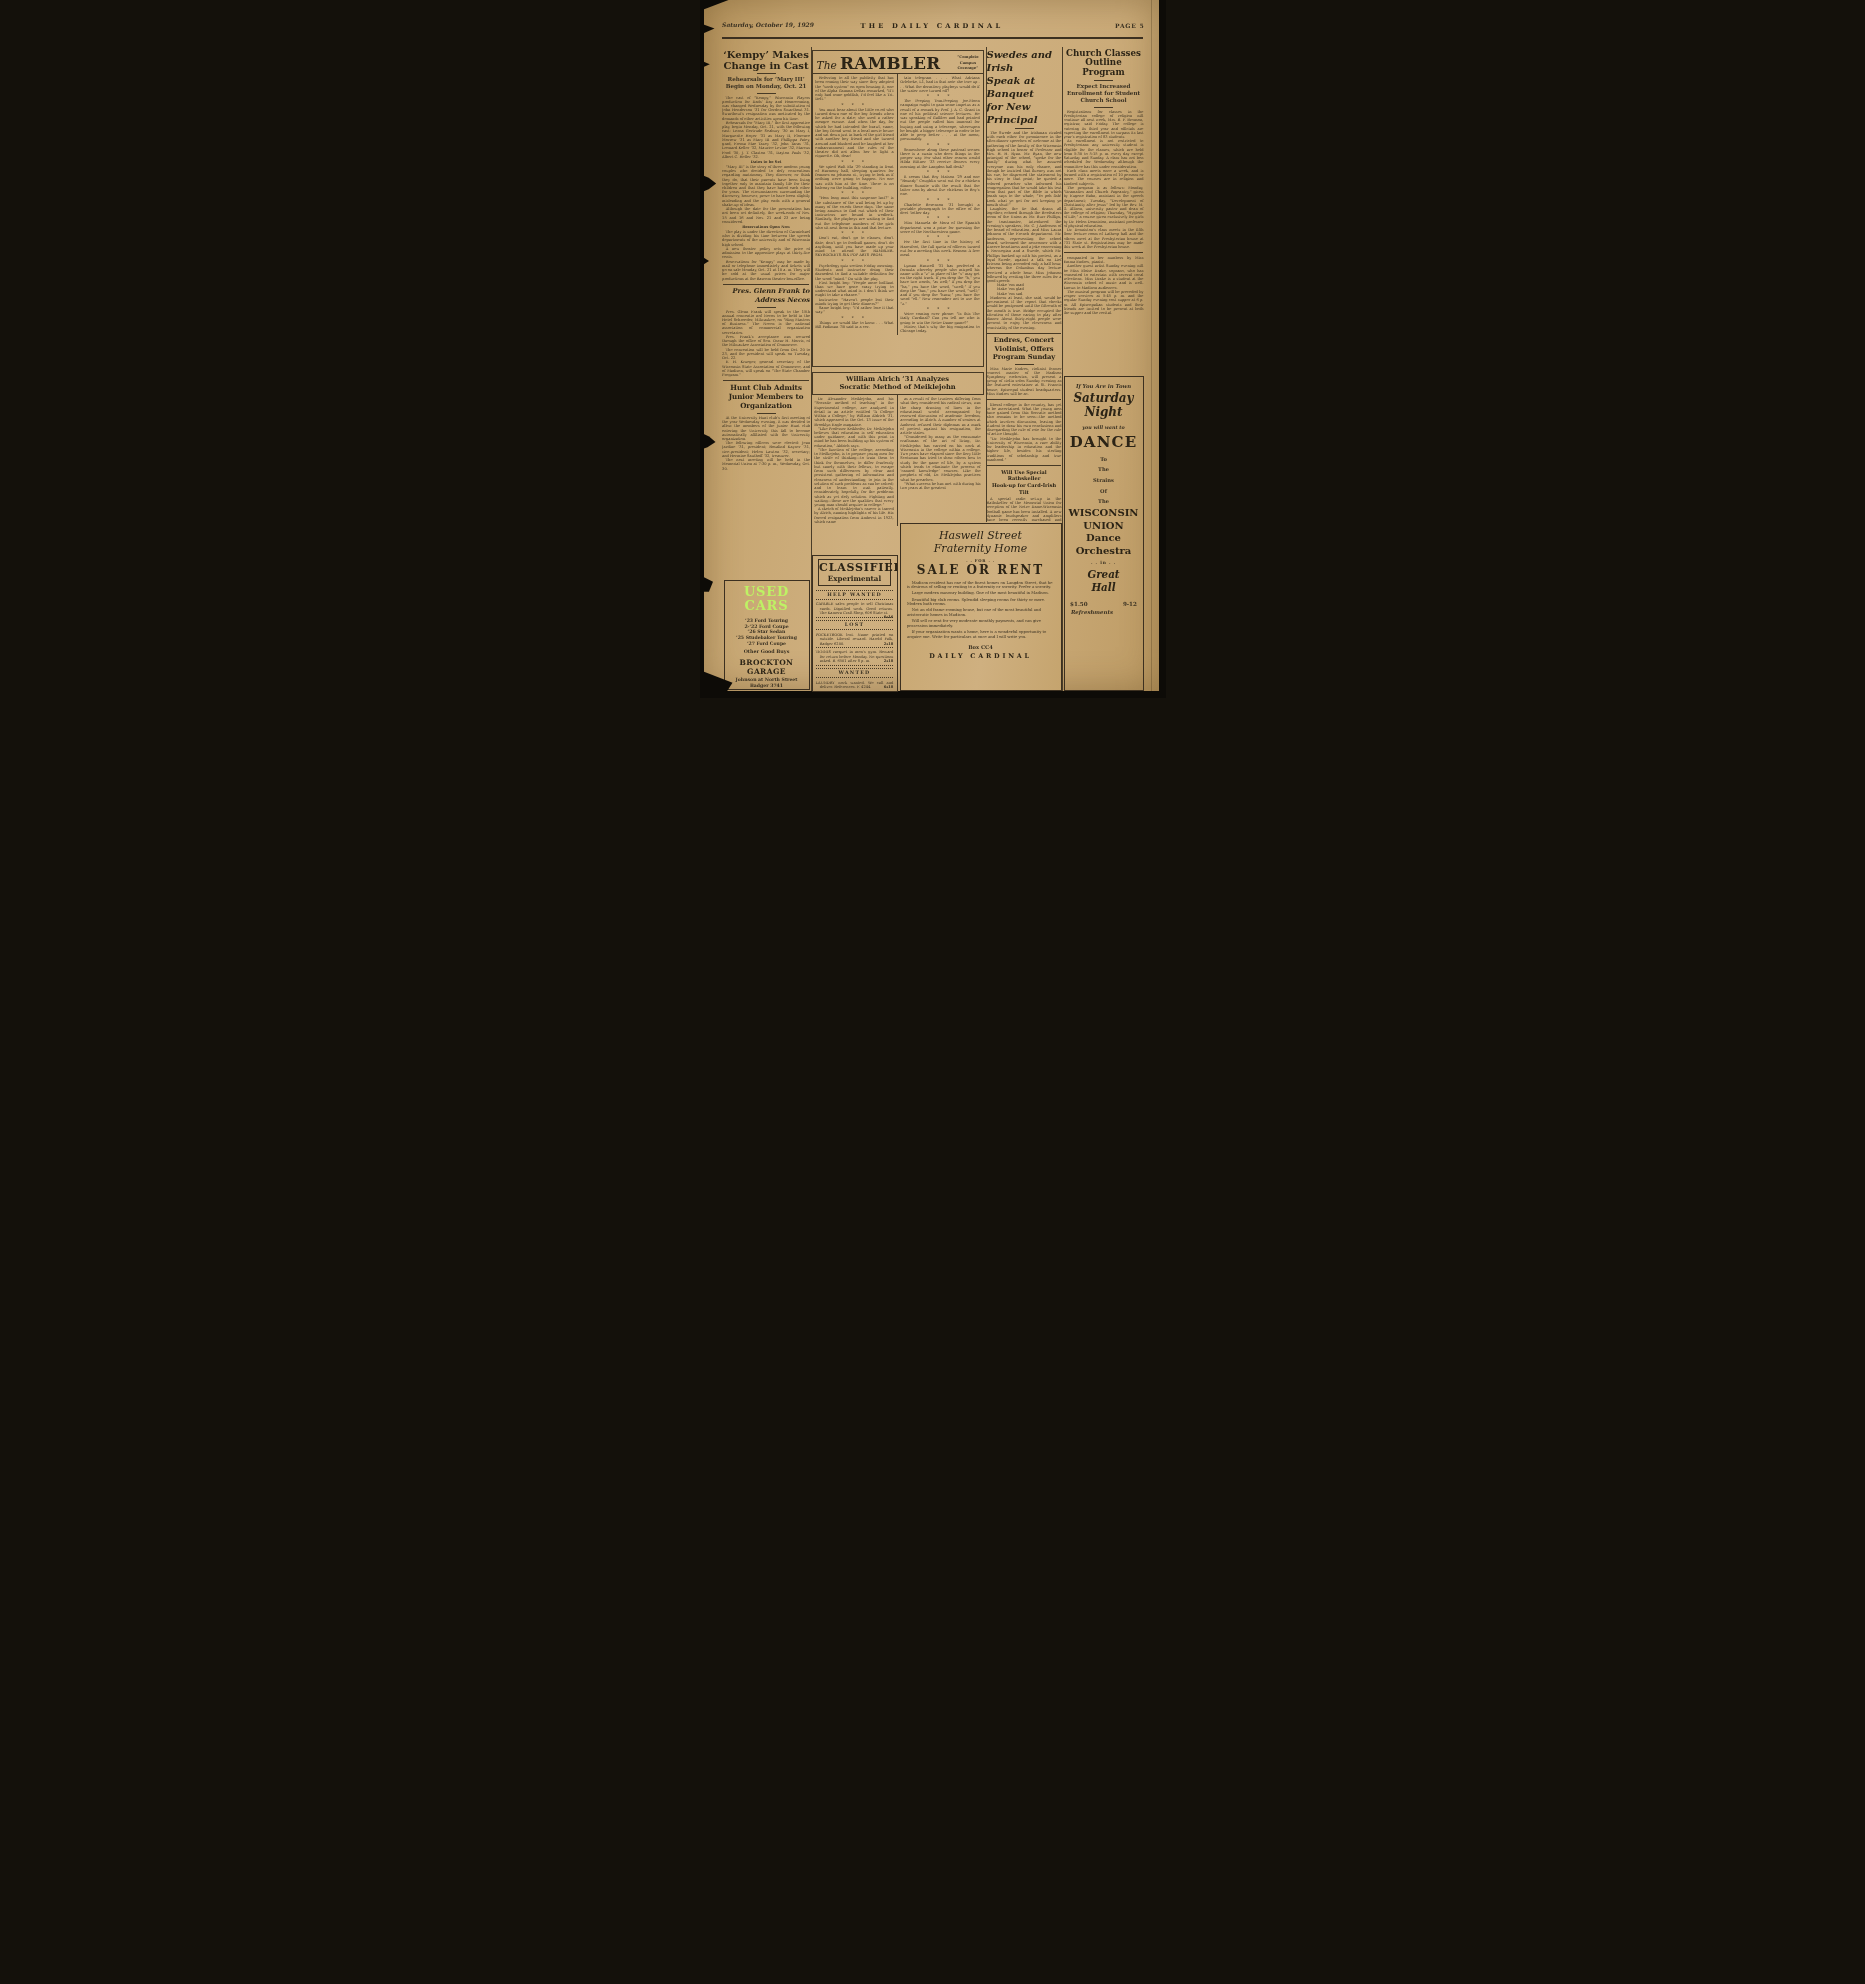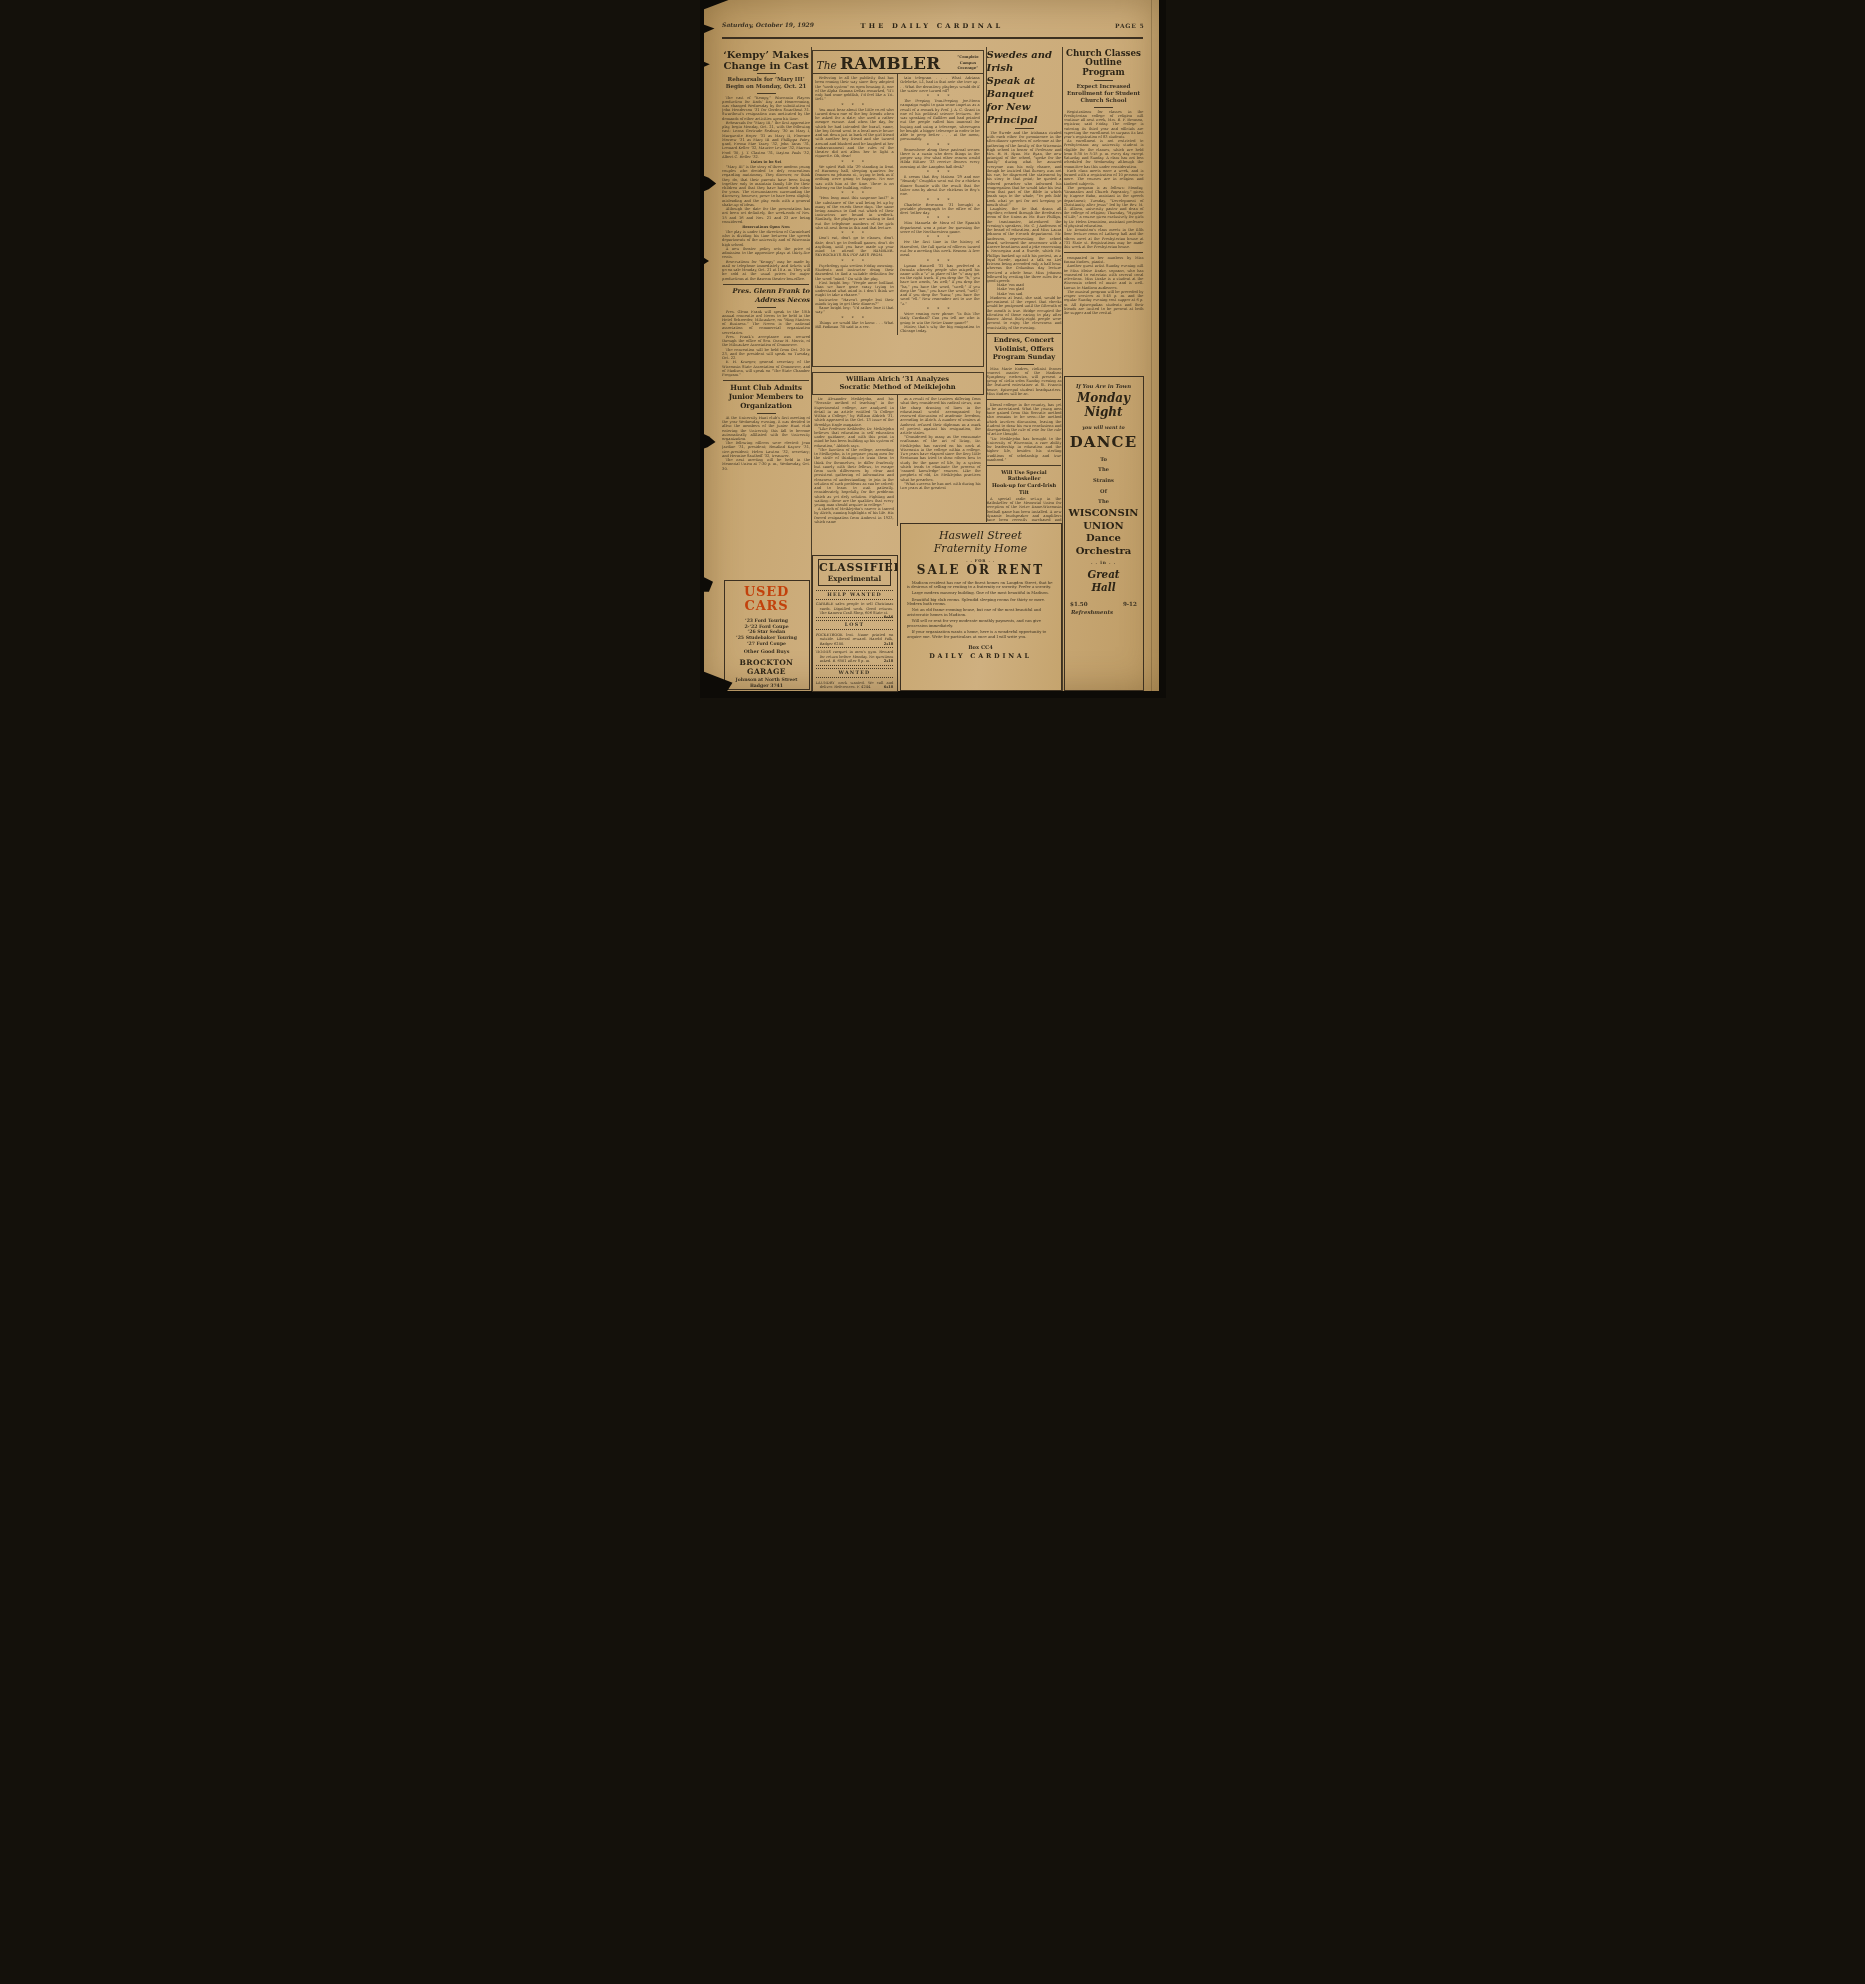--- a/index.html
+++ b/index.html
@@ -47,21 +47,21 @@
   .rcol{width:50%;padding:2px 2.8px;}
   .rcol.a{border-right:0.4px solid #4a3d28;}
   
   .alr-head{border:0.8px solid #473a26;border-bottom:none;padding:2px 1.6px 2.4px;margin:0;}
   .alr-h1,.alr-h2{font-size:6.7px;font-weight:bold;text-align:center;line-height:1.25;color:#2c2416;}
   .alr-cols{display:flex;border-top:0.8px solid #473a26;}
   .acol{width:50%;padding:2px 2.8px;}
   .acol.a{border-right:0.4px solid #4a3d28;}
   
   #usedcars{border:1.2px solid #3c3020;padding:4px 3.2px;text-align:center;}
-  .uc-title{font-size:13px;font-weight:bold;line-height:1.05;letter-spacing:0.8px;color:#c2410c;}
+  .uc-title{font-size:13px;font-weight:bold;line-height:1.05;letter-spacing:0.8px;color:#bef264;}
   .uc-items{margin:5.6px 0 1.6px;text-align:center;}
   .uc-items p{margin:0.8px 0;font-size:4.6px;font-weight:bold;text-align:center;text-indent:0;}
   .uc-note{font-size:4.8px;font-weight:bold;margin:1.6px 0 4.8px;}
   .uc-dealer{font-size:7.5px;font-weight:bold;letter-spacing:0.4px;color:#2c2416;}
   .uc-addr,.uc-phone{font-size:4.6px;font-weight:bold;margin-top:0.8px;}
   
   #classified{border:1.2px solid #3c3020;padding:2.4px 3.2px;}
   .cl-titlebox{border:0.8px solid #3c3020;margin:0.8px 2.4px 3.2px;padding:1.2px 0 2px;text-align:center;}
   .cl-t1{font-size:11px;font-weight:bold;letter-spacing:0.8px;color:#2c2416;}
   .cl-t2{font-size:7.1px;font-weight:bold;color:#2c2416;}
@@ -323,21 +323,21 @@
     <div>
         <p>companied in her numbers by Miss Emma Endres, pianist.</p>
         <p>Another guest artist Sunday evening will be Miss Eloise Drake, soprano, who has consented to entertain with several vocal selections. Miss Drake is a student at the Wisconsin school of music and is well-known to Madison audiences.</p>
         <p>The musical program will be preceded by vesper services at 5:45 p. m. and the regular Sunday evening cost supper at 6 p. m. All Episcopalian students and their friends are invited to be present at both the supper and the recital.</p>
       </div>
   </div>
 
   <div id="dancead" class="colblock" style="left:364px;top:376px;width:80px;height:315px;">
     <div class="d-if">If You Are in Town</div>
     <div class="d-sat">
-      <span>Monday</span><br>
+      <span>Saturday</span><br>
       <span>Night</span>
     </div>
     <div class="d-want">you will want to</div>
     <div class="d-dance">DANCE</div>
     <div class="d-stack">
         <p>To</p>
         <p>The</p>
         <p>Strains</p>
         <p>Of</p>
         <p>The</p>

